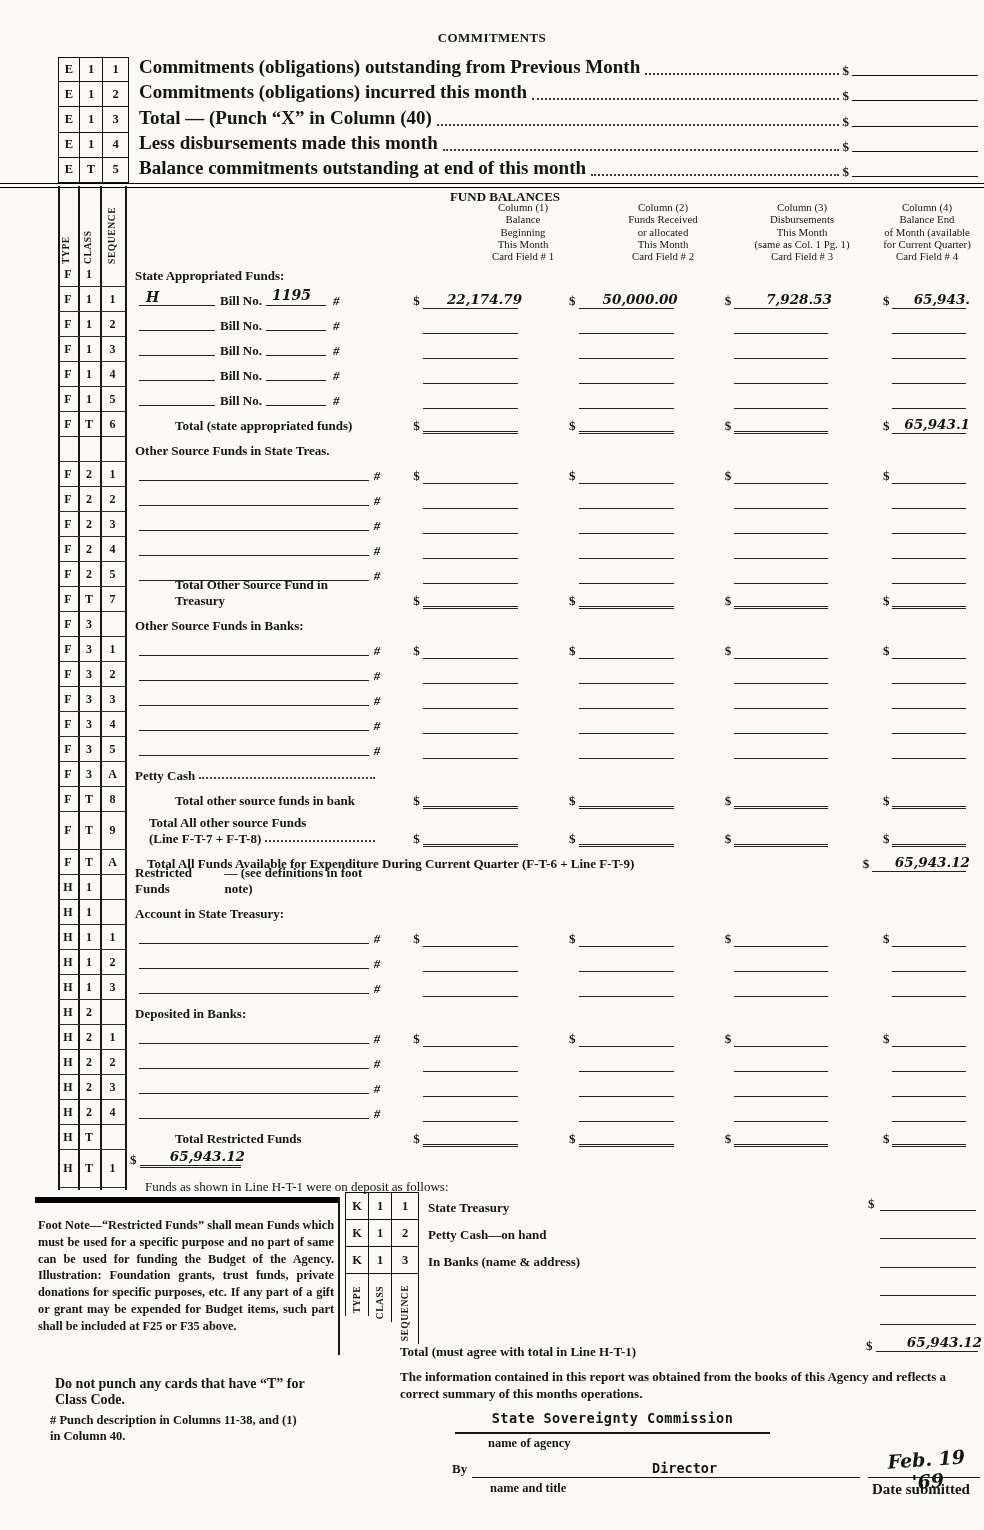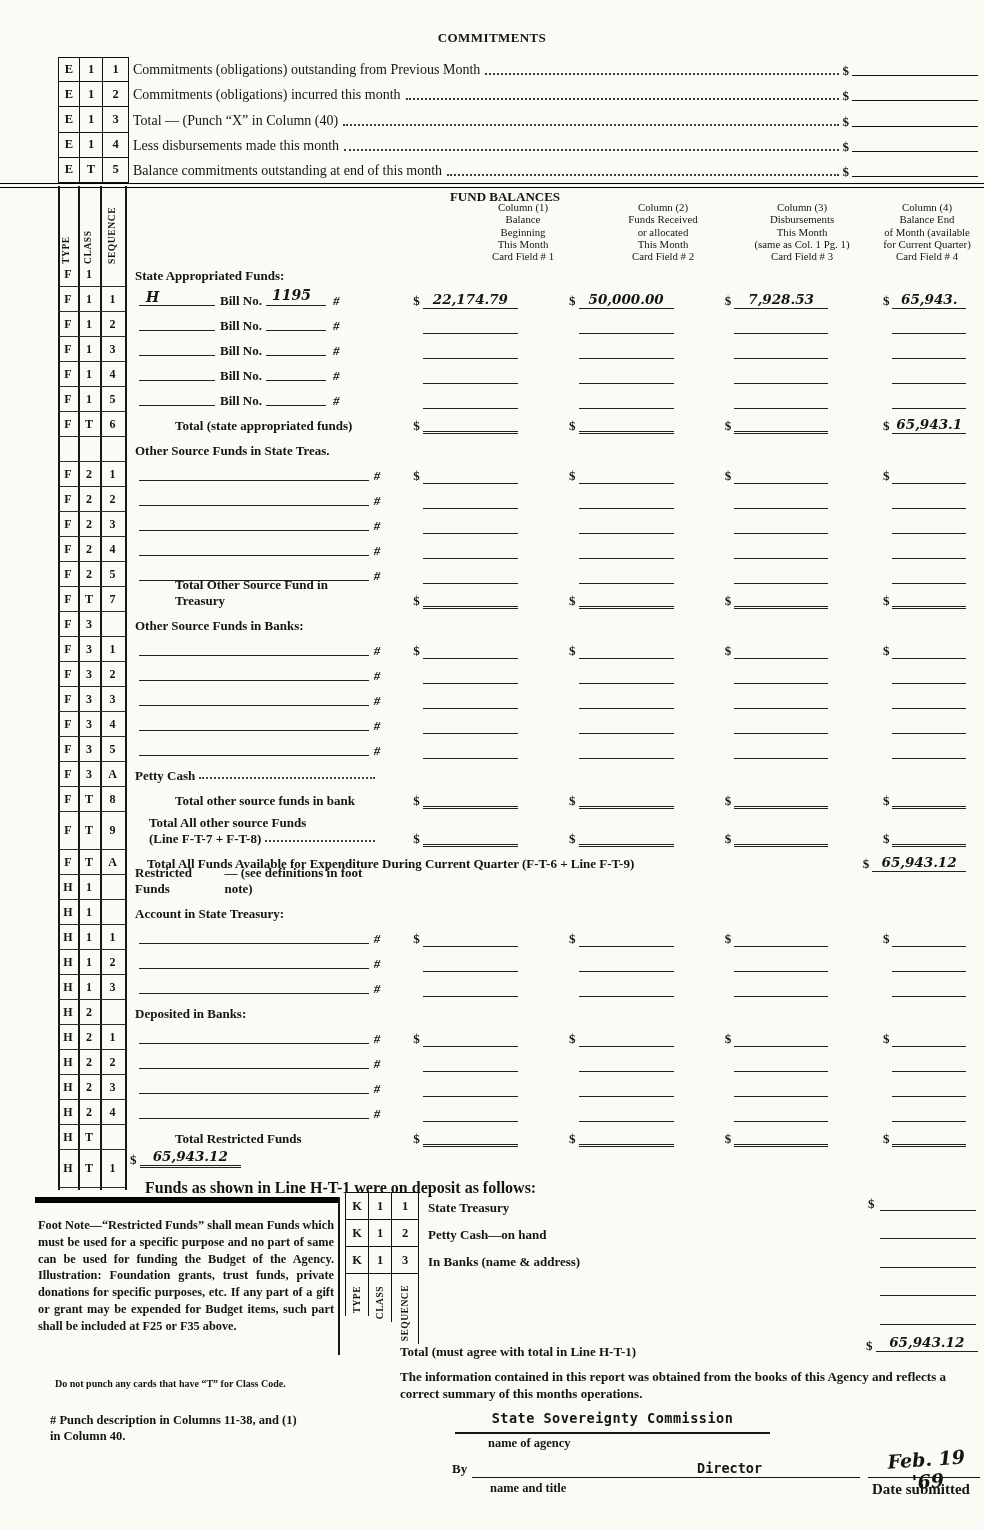--- a/index.html
+++ b/index.html
@@ -11,21 +11,21 @@
   .ghost{visibility:hidden}
 
   
   #c-title{position:absolute;top:30px;left:0;width:984px;text-align:center;font-weight:bold;font-size:13px;letter-spacing:.4px}
   #commit-rows{position:absolute;top:57px;left:58px;width:920px}
   .c-row{display:flex;align-items:flex-end;height:25.2px}
   .c-codes{display:flex;align-self:stretch;border-left:1.5px solid #111}
   .c-codes .code{display:flex;align-items:center;justify-content:center;border-right:1.5px solid #111;border-bottom:1.5px solid #111;font-weight:bold;font-size:12.5px}
   .c-row:first-child .c-codes .code{border-top:1.5px solid #111}
   .cw-t{width:20px}.cw-c{width:22px}.cw-q{width:25px}
-  .c-label{font-weight:normal;font-size:14px;margin-left:4px;white-space:nowrap;padding-bottom:4px}
+  .c-label{font-weight:bold;font-size:19px;margin-left:10px;white-space:nowrap;padding-bottom:4px}
   .leader{flex:1;border-bottom:2px dotted #3a3a3a;margin:0 4px 7px 5px}
   .dollar{font-weight:bold;font-size:13px;padding-right:3px}
   .c-row .dollar{padding-bottom:3px}
   .c-aline{width:126px;border-bottom:1.3px solid #111;margin-bottom:6px}
 
   
   #divider{position:absolute;left:0;top:183px;width:984px;height:3px;border-top:1.5px solid #000;border-bottom:1.2px solid #000}
 
   
   #fb-title{position:absolute;top:189px;left:135px;width:740px;text-align:center;font-weight:bold;font-size:13px}
@@ -65,32 +65,32 @@
   .lab-wide2 .t2b{padding-left:252px}
   .amt{display:flex;align-items:flex-end;padding:0 0 3px 5px}
   .amt0{width:140px;padding-right:46px}
   .amt1{width:140px;padding-right:46px}
   .amt2{width:138px;padding-right:50px}
   .amt3{width:111px;padding-right:16px}
   .amt .dollar{padding-bottom:0}
   .aline{flex:1;position:relative;height:2px}
   .aline.sgl{border-bottom:1.3px solid #222}
   .aline.dbl{border-bottom:3.5px double #222;height:4px}
-  .val{position:absolute;left:-4px;right:-4px;bottom:1px;text-align:center;font-size:13.5px;white-space:nowrap}
+  .val{position:absolute;left:-4px;right:-4px;bottom:1px;text-align:right;font-size:13.5px;white-space:nowrap}
   .r-wide2 .amt3{align-self:flex-start;margin-top:2px}
 
   
   #fn-bar{position:absolute;left:35px;top:1197px;width:303px;height:6px;background:#000}
   #fn-vline{position:absolute;left:338px;top:1197px;width:1.5px;height:158px;background:#161616}
   #fn-text{position:absolute;left:38px;top:1217px;width:296px;font-size:12.3px;font-weight:bold;line-height:16.8px;text-align:justify}
-  #fn-note2{position:absolute;left:55px;top:1376px;width:250px;font-size:10px;font-weight:bold;line-height:16px}
+  #fn-note2{position:absolute;left:55px;top:1376px;width:250px;font-size:14px;font-weight:bold;line-height:16px}
   #fn-note3{position:absolute;left:50px;top:1412px;width:260px;font-size:12.5px;font-weight:bold;line-height:16px}
 
   
-  #dep-intro{position:absolute;left:145px;top:1179px;font-weight:bold;font-size:16px}
+  #dep-intro{position:absolute;left:145px;top:1179px;font-weight:normal;font-size:13px}
   #k-grid{position:absolute;left:345px;top:1192px}
   .k-row{display:flex}
   .k-codes{display:flex;border-left:1.5px solid #111}
   .k-row:first-child .k-codes .kc{border-top:1.5px solid #111}
   .kc{width:22px;height:26px;display:flex;align-items:center;justify-content:center;border-right:1.5px solid #111;border-bottom:1.5px solid #111;font-weight:bold;font-size:12.5px}
   .kc:last-child{width:26px}
   .k-label{font-weight:bold;font-size:13px;margin-left:9px;align-self:flex-end;padding-bottom:4px;white-space:nowrap}
   #k-vlabels{position:absolute;left:345px;top:1270px;display:flex}
   .kv{position:relative;border-right:1.5px solid #111;display:flex;justify-content:center;align-items:flex-end;width:22px}
   .kv:first-child{border-left:1.5px solid #111}
@@ -106,21 +106,21 @@
   #dep-total-amt .dollar{padding-bottom:2px}
   #dep-total-amt .aline{margin-bottom:4px}
 
   
   #cert-statement{position:absolute;left:400px;top:1368px;width:582px;font-size:13px;font-weight:bold;line-height:17px}
   #agency-name{position:absolute;left:455px;top:1410px;width:315px;text-align:center;font-size:13.5px;letter-spacing:.5px}
   #agency-line{position:absolute;left:455px;top:1432px;width:315px;height:1.5px;background:#161616}
   #agency-caption{position:absolute;left:488px;top:1436px;font-size:12.5px;font-weight:bold}
   #by-label{position:absolute;left:452px;top:1461px;font-size:13px;font-weight:bold}
   #by-line{position:absolute;left:472px;top:1477px;width:388px;height:1.3px;background:#161616}
-  #title-entry{position:absolute;left:697px;top:1460px;font-size:13.5px}
+  #title-entry{position:absolute;left:652px;top:1460px;font-size:13.5px}
   #title-caption{position:absolute;left:490px;top:1481px;font-size:12.5px;font-weight:bold}
   #date-entry{position:absolute;left:872px;top:1448px;width:110px;text-align:center;font-size:19px;transform:rotate(-4deg)}
   #date-line{position:absolute;left:868px;top:1477px;width:112px;height:1.3px;background:#161616}
   #date-caption{position:absolute;left:872px;top:1481px;font-size:15px;font-weight:bold}
 </style>
 </head>
 <body>
 
 <div id="c-title">COMMITMENTS</div>
 <div id="commit-rows">

